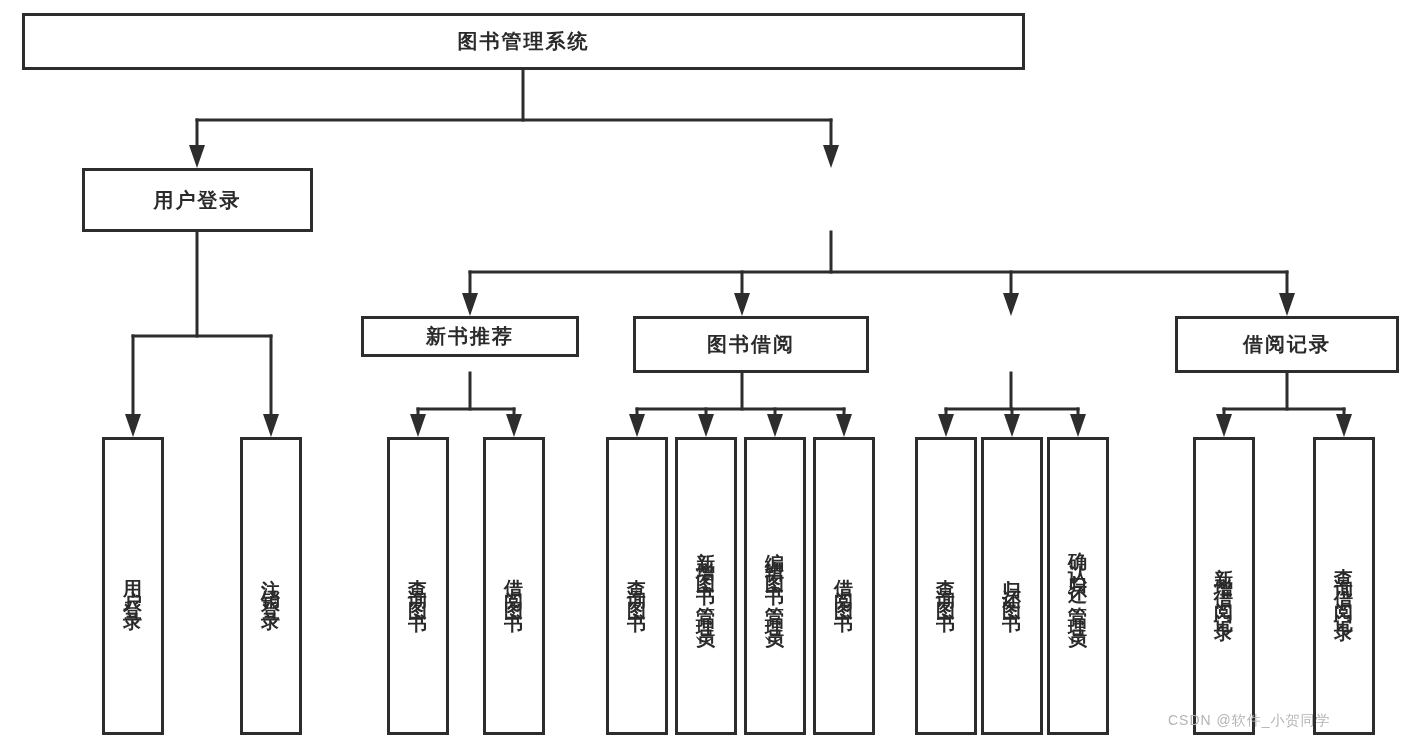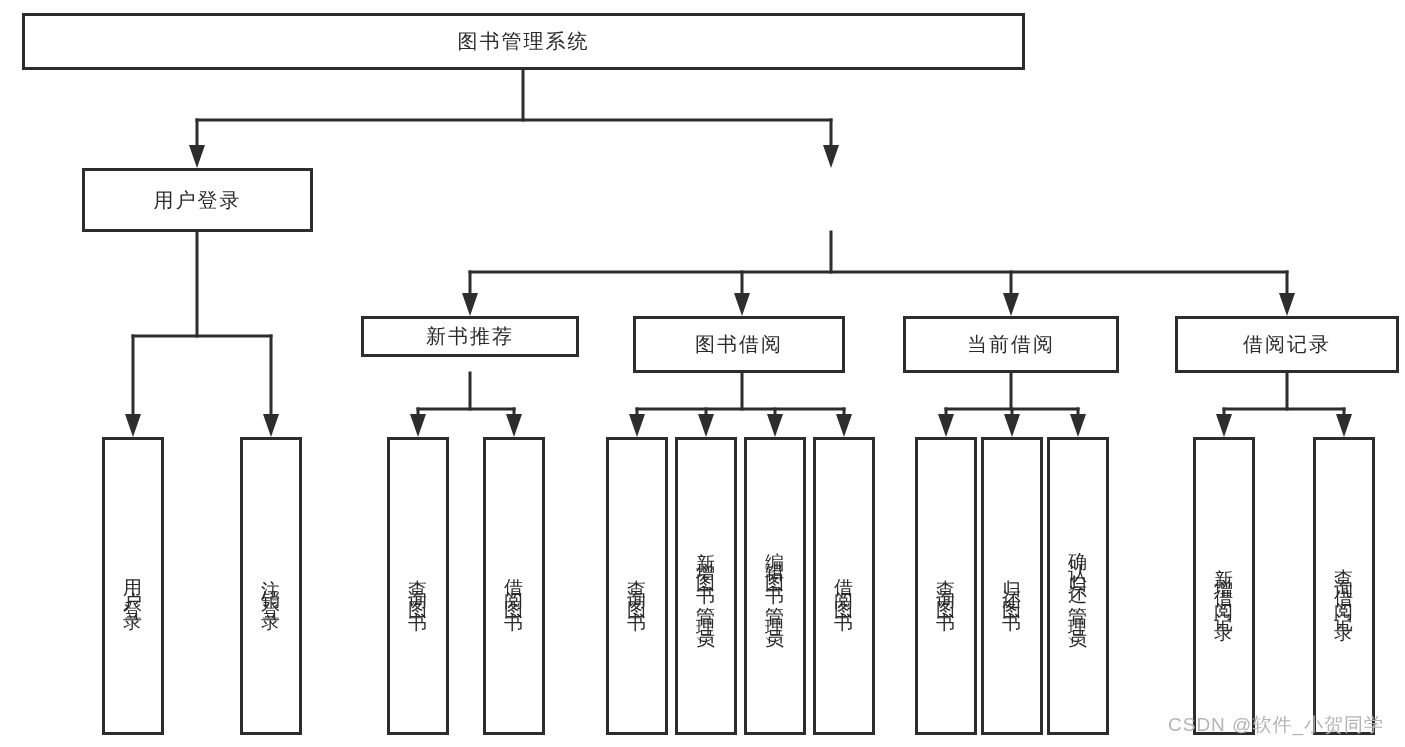--- a/index.html
+++ b/index.html
@@ -12,37 +12,38 @@
   }
   .wires{position:absolute;left:0;top:0;width:1405px;height:747px;z-index:1;}
   .node{
     position:absolute;
     box-sizing:border-box;
     border:3px solid #2d2d2d;
     background:#ffffff;
     display:flex;align-items:center;justify-content:center;
     color:#2a2a2a;
     z-index:2;
+    font-weight:bold;
   }
   .node.h span{
     font-size:20px;
     letter-spacing:2px;
     white-space:nowrap;
   }
   .node.v span{
     writing-mode:vertical-rl;
     font-size:19px;
     letter-spacing:11px;
     line-height:1;
   }
   .watermark{
     position:absolute;
     left:1168px;top:712px;
     z-index:3;
-    font-size:19px;
+    font-size:14px;
     color:#b4b4b4;
     letter-spacing:1px;
     white-space:nowrap;
   }
 </style>
 </head>
 <body>
 
 <div class="canvas">
 
@@ -126,25 +127,22 @@
     <span>图书管理系统</span>
   </div>
 
   <div class="node h" style="left:82px;top:168px;width:231px;height:64px">
     <span>用户登录</span>
   </div>
 
   <div class="node h" style="left:361px;top:316px;width:218px;height:41px">
     <span>新书推荐</span>
   </div>
-  <div class="node h" style="left:633px;top:316px;width:212px;height:57px">
+  <div class="node h" style="left:633px;top:316px;width:236px;height:57px">
     <span>图书借阅</span>
-  </div>
-  <div class="node h" style="left:903px;top:316px;width:216px;height:57px">
-    <span>当前借阅</span>
   </div>
   <div class="node h" style="left:1175px;top:316px;width:224px;height:57px">
     <span>借阅记录</span>
   </div>
 
   <div class="node v" style="left:102px;top:437px;width:62px;height:298px">
     <span>用户登录</span>
   </div>
   <div class="node v" style="left:240px;top:437px;width:62px;height:298px">
     <span>注销登录</span>

